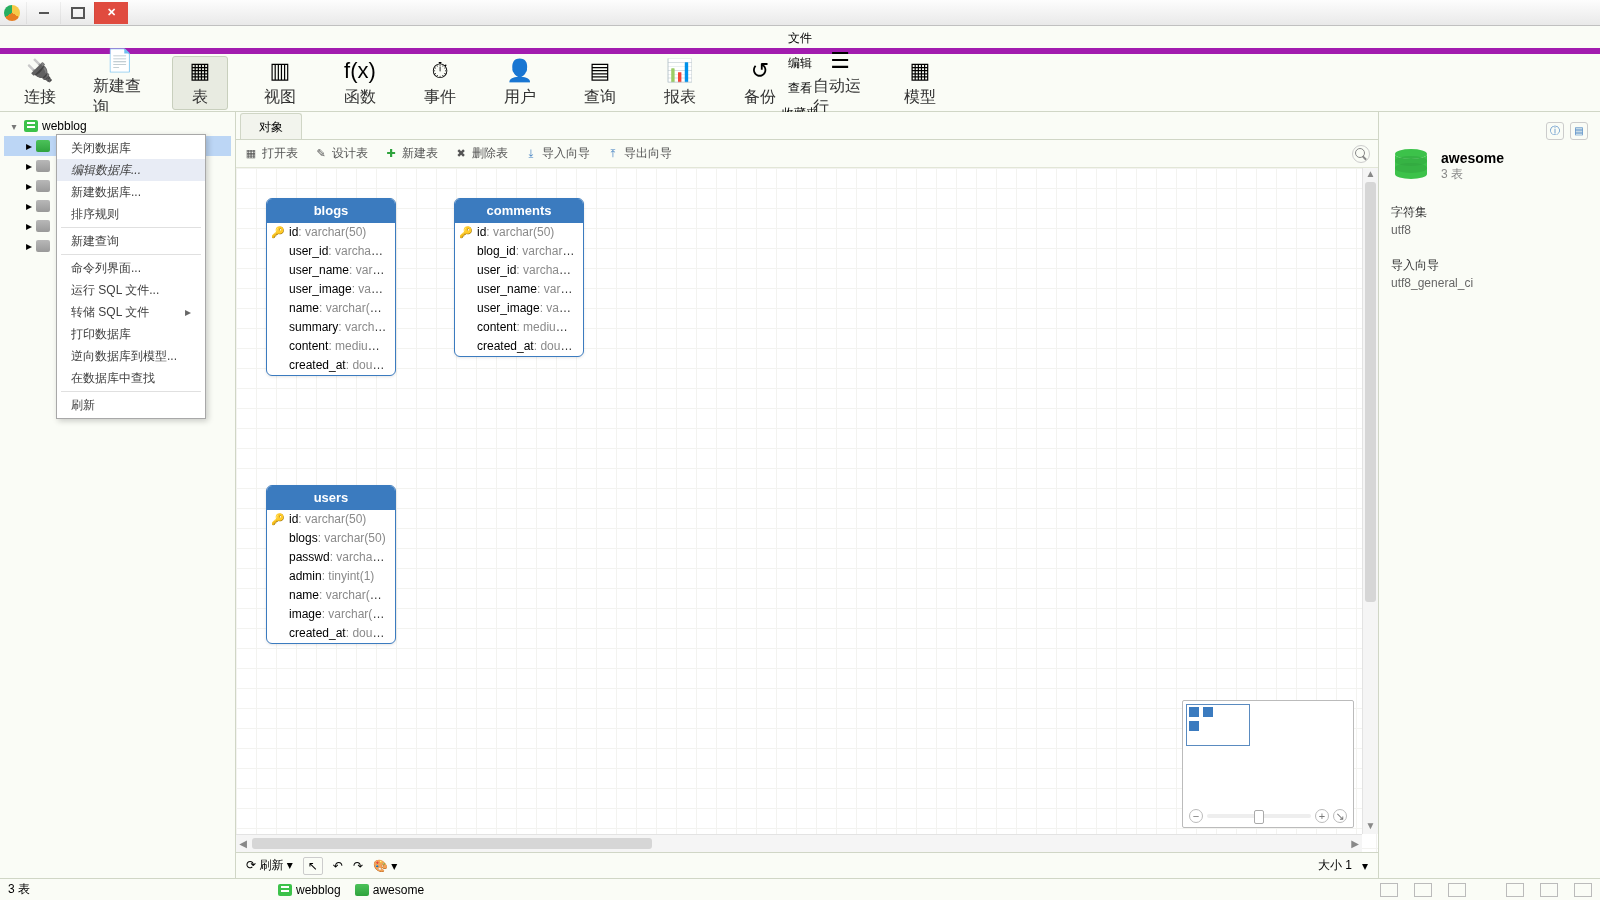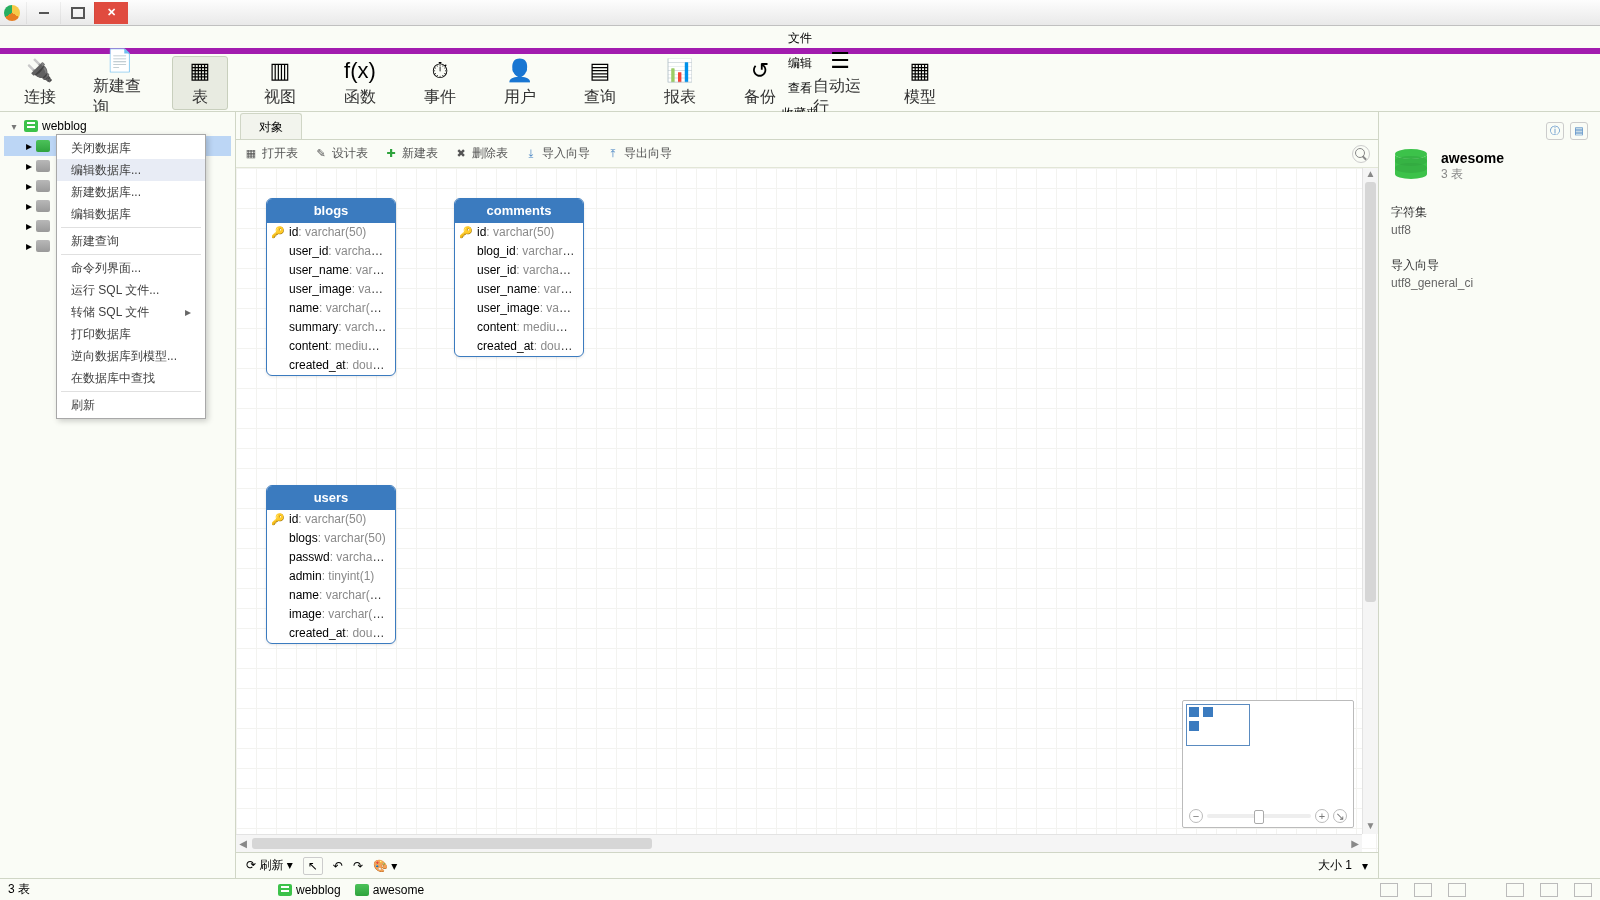--- a/index.html
+++ b/index.html
@@ -31,21 +31,21 @@
 .tree-conn-icon { width:14px; height:12px; background:#3cc24a; border-radius:2px; position:relative;}
 .tree-conn-icon::before{content:"";position:absolute;left:3px;top:2px;width:8px;height:2px;background:#fff;}
 .tree-conn-icon::after{content:"";position:absolute;left:3px;top:6px;width:8px;height:2px;background:#fff;}
 .tree-db-row { display:flex; align-items:center; height:20px; padding-left:22px; gap:4px;}
 .tree-db-row.sel { background:#bcd6f5;}
 .db-icon { width:14px; height:12px; border-radius:2px;}
 .db-icon.g { background: linear-gradient(#b8b8b8,#9a9a9a);}
 .db-icon.a { background: linear-gradient(#4cc25a,#2fa33d);}
 .ctxmenu { position:absolute; left:56px; top:22px; width:150px; background:#fff; border:1px solid #a8a8a8; box-shadow:2px 2px 6px rgba(0,0,0,0.2); padding:2px 0; z-index:50;}
 .ctxitem { height:22px; line-height:22px; padding:0 14px; color:#404040; }
-.ctxitem.hl { background:#e8ecf5;}
+.ctxitem.hl { background:#e8ecf5;font-style:italic;}
 .ctxitem.sub::after{ content:"▸"; float:right; color:#666;}
 .ctxsep { height:1px; background:#e0e0e0; margin:2px 4px;}
 .main { flex:1; display:flex; flex-direction:column; position:relative;}
 .tabbar { height:28px; display:flex; align-items:flex-end; background:#fafcf6; border-bottom:1px solid #d0d6c6; padding-left:4px;}
 .tab { height:26px; line-height:26px; padding:0 18px; background:#f2f4ed; border:1px solid #d0d6c6; border-bottom:none; border-radius:3px 3px 0 0; margin-right:2px;}
 .subtoolbar { height:28px; display:flex; align-items:center; background:#fafcf6; border-bottom:1px solid #e2e6d7; padding:0 8px; gap:16px;}
 .subtoolbar .stbtn { display:flex; align-items:center; gap:4px; color:#555;}
 .subtoolbar .stbtn .sti { width:14px; height:14px; display:inline-flex; align-items:center; justify-content:center; font-size:11px;}
 .subtoolbar .search { margin-left:auto; width:18px; height:18px; border:1px solid #ccc; border-radius:9px; position:relative;}
 .subtoolbar .search::before { content:""; position:absolute; width:8px; height:8px; border:1.5px solid #888; border-radius:50%; left:2px; top:2px;}
@@ -204,21 +204,21 @@
             <span class="exp">▸</span>
             <span class="db-icon g"></span>
           </div>
         </div>
     </div>
 
     <div class="ctxmenu" id="ctxmenu">
         <div class="ctxitem">关闭数据库</div>
         <div class="ctxitem hl">编辑数据库...</div>
         <div class="ctxitem">新建数据库...</div>
-        <div class="ctxitem">编辑数据库</div>
+        <div class="ctxitem">排序规则</div>
         <div class="ctxsep"></div>
         <div class="ctxitem">新建查询</div>
         <div class="ctxsep"></div>
         <div class="ctxitem">命令列界面...</div>
         <div class="ctxitem">运行 SQL 文件...</div>
         <div class="ctxitem sub">转储 SQL 文件</div>
         <div class="ctxitem">打印数据库</div>
         <div class="ctxitem">逆向数据库到模型...</div>
         <div class="ctxitem">在数据库中查找</div>
         <div class="ctxsep"></div>

